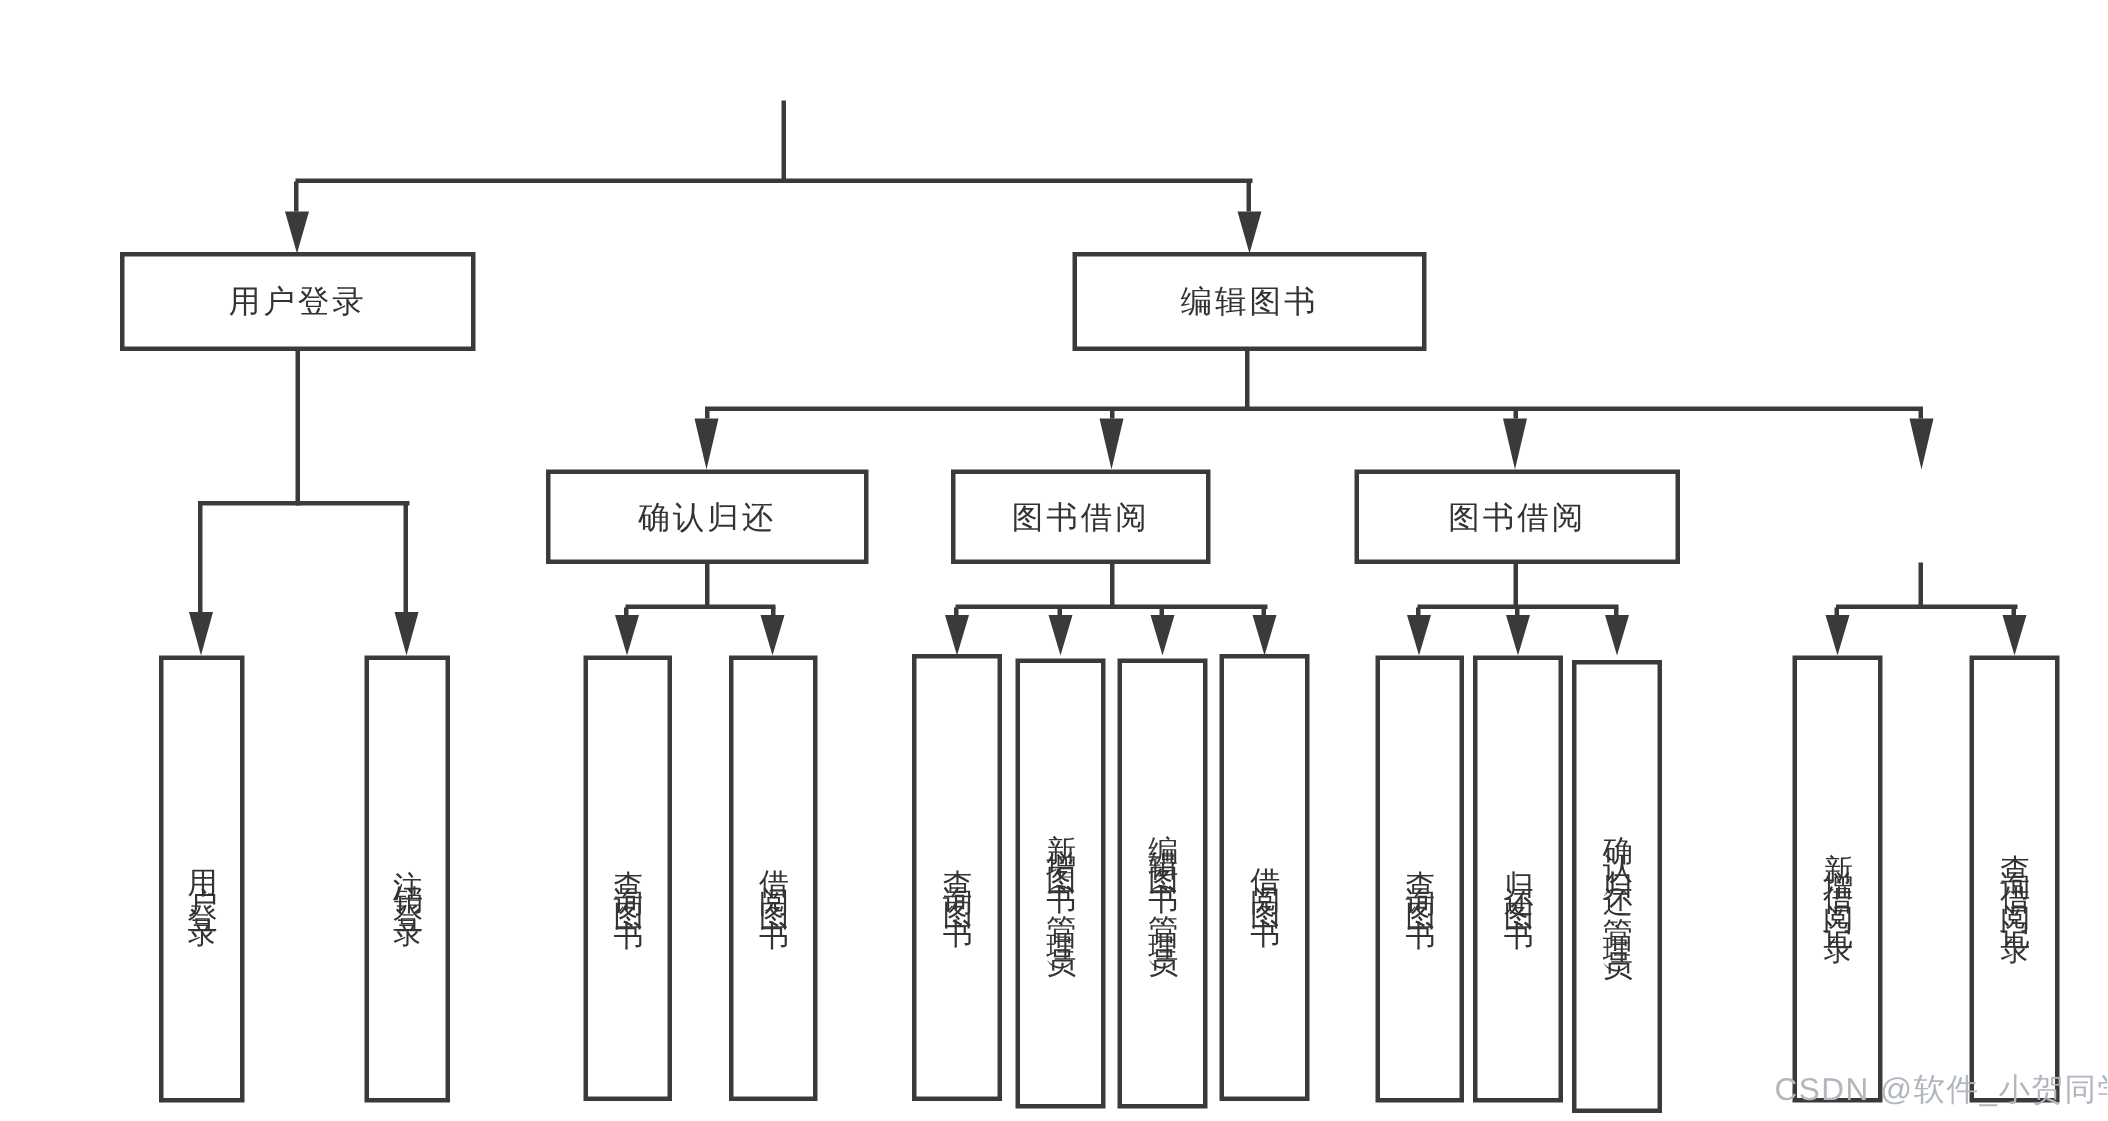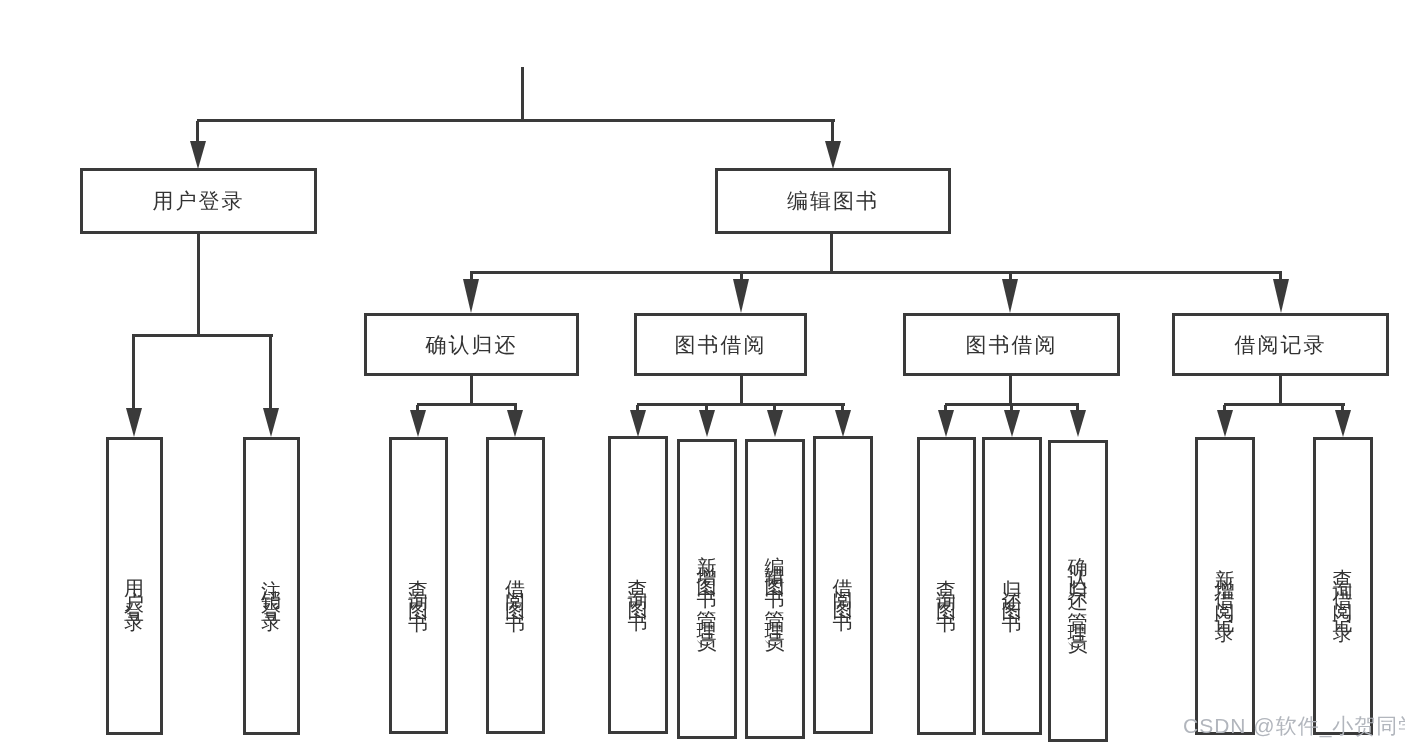--- a/index.html
+++ b/index.html
@@ -88,21 +88,20 @@
   <div class="vline" style="left:740px;top:273px;height:6px"></div>
   <div class="ah" style="left:733px;top:279px;border-top-width:34px"></div>
   <div class="vline" style="left:1009px;top:273px;height:6px"></div>
   <div class="ah" style="left:1002px;top:279px;border-top-width:34px"></div>
   <div class="vline" style="left:1279px;top:273px;height:6px"></div>
   <div class="ah" style="left:1273px;top:279px;border-top-width:34px"></div>
 
   <div class="node" style="left:364px;top:313px;width:215px;height:63px">确认归还</div>
   <div class="node" style="left:634px;top:313px;width:173px;height:63px">图书借阅</div>
   <div class="node" style="left:903px;top:313px;width:217px;height:63px">图书借阅</div>
-  <div class="node" style="left:1172px;top:313px;width:217px;height:63px">借阅记录</div>
 
   <div class="vline" style="left:470px;top:375px;height:31px"></div>
   <div class="hline" style="left:417px;top:403px;width:100px"></div>
   <div class="vline" style="left:416px;top:405px;height:5px"></div>
   <div class="ah" style="left:410px;top:410px;border-top-width:27px"></div>
   <div class="vline" style="left:514px;top:405px;height:5px"></div>
   <div class="ah" style="left:507px;top:410px;border-top-width:27px"></div>
 
   <div class="vline" style="left:740px;top:375px;height:31px"></div>
   <div class="hline" style="left:637px;top:403px;width:208px"></div>

